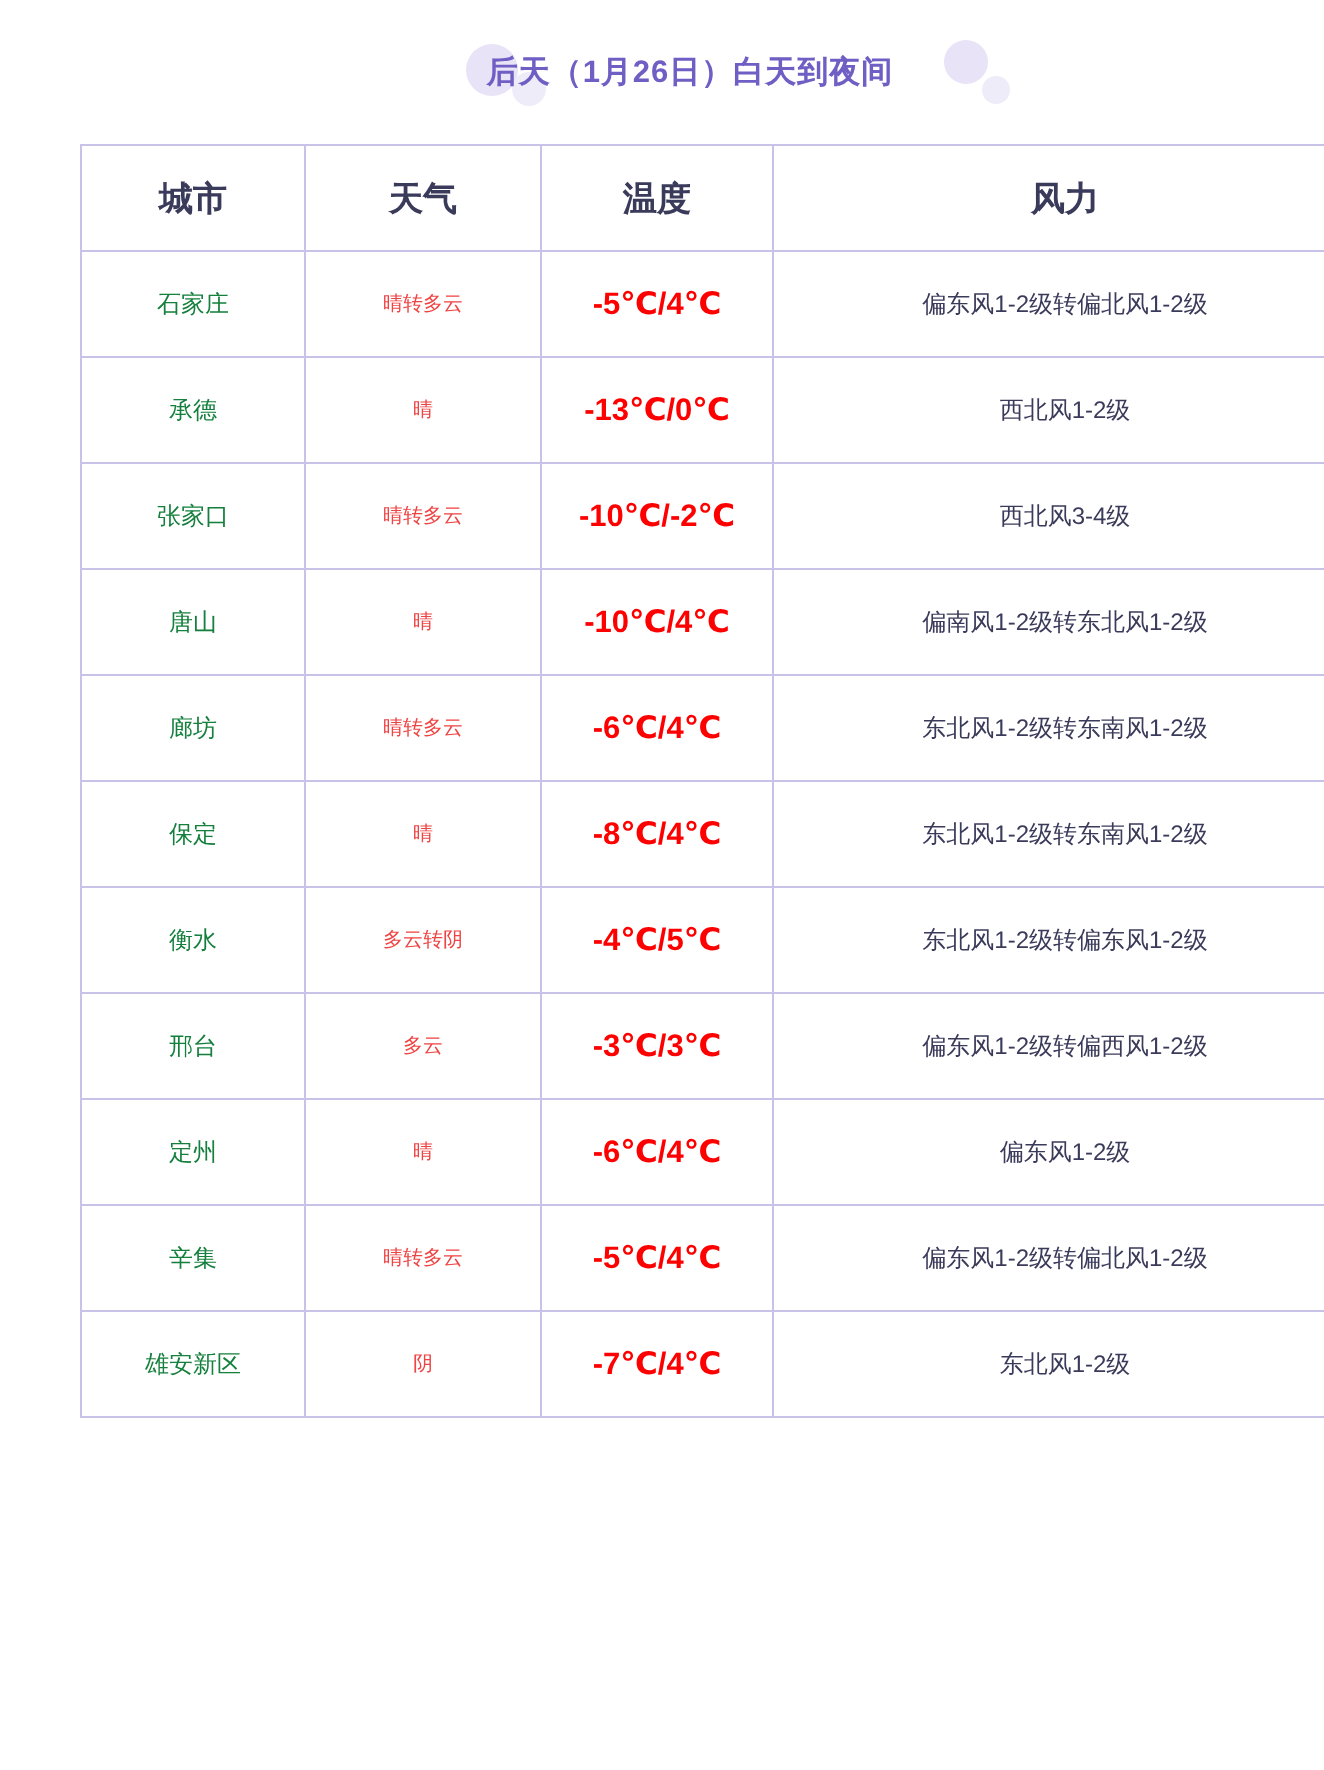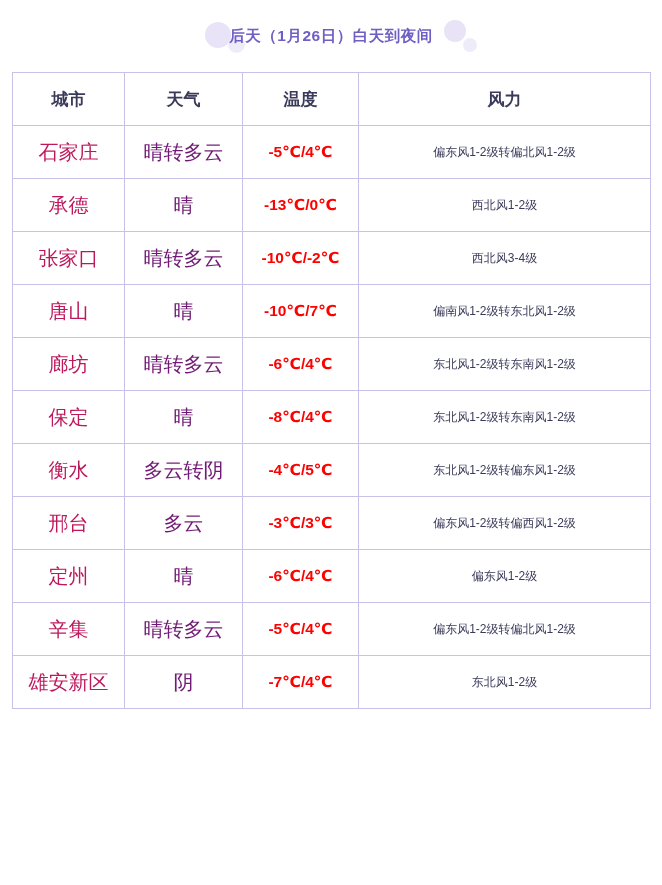--- a/index.html
+++ b/index.html
@@ -14,20 +14,21 @@
     position: relative;
     overflow: hidden;
   }
 
   .page {
     width: 662px;
     height: 885px;
     position: relative;
     background: #ffffff;
     box-sizing: border-box;
+    padding-left: 28px;
   }
 
   
   .header {
     position: relative;
     height: 72px;
     display: flex;
     align-items: center;
     justify-content: center;
   }
@@ -85,27 +86,27 @@
   }
   table.weather tbody td {
     height: 52px;
   }
   .col-city   { width: 112px; }
   .col-wx     { width: 118px; }
   .col-temp   { width: 116px; }
   .col-wind   { width: 292px; }
 
   .cell-city {
-    font-size: 20px;
-    color: #be185d;
+    font-size: 12px;
+    color: #15803d;
     font-weight: normal;
   }
   .cell-wx {
-    font-size: 20px;
-    color: #701a75;
+    font-size: 10px;
+    color: #ef4444;
   }
   .cell-temp {
     font-size: 15.5px;
     color: #ff0000;
     font-weight: bold;
   }
   .cell-wind {
     font-size: 12px;
     color: #3a3a5a;
   }
@@ -156,21 +157,21 @@
           </tr>
           <tr>
             <td class="cell-city">张家口</td>
             <td class="cell-wx">晴转多云</td>
             <td class="cell-temp">-10℃/-2℃</td>
             <td class="cell-wind">西北风3-4级</td>
           </tr>
           <tr>
             <td class="cell-city">唐山</td>
             <td class="cell-wx">晴</td>
-            <td class="cell-temp">-10℃/7℃</td>
+            <td class="cell-temp">-10℃/4℃</td>
             <td class="cell-wind">偏南风1-2级转东北风1-2级</td>
           </tr>
           <tr>
             <td class="cell-city">廊坊</td>
             <td class="cell-wx">晴转多云</td>
             <td class="cell-temp">-6℃/4℃</td>
             <td class="cell-wind">东北风1-2级转东南风1-2级</td>
           </tr>
           <tr>
             <td class="cell-city">保定</td>

